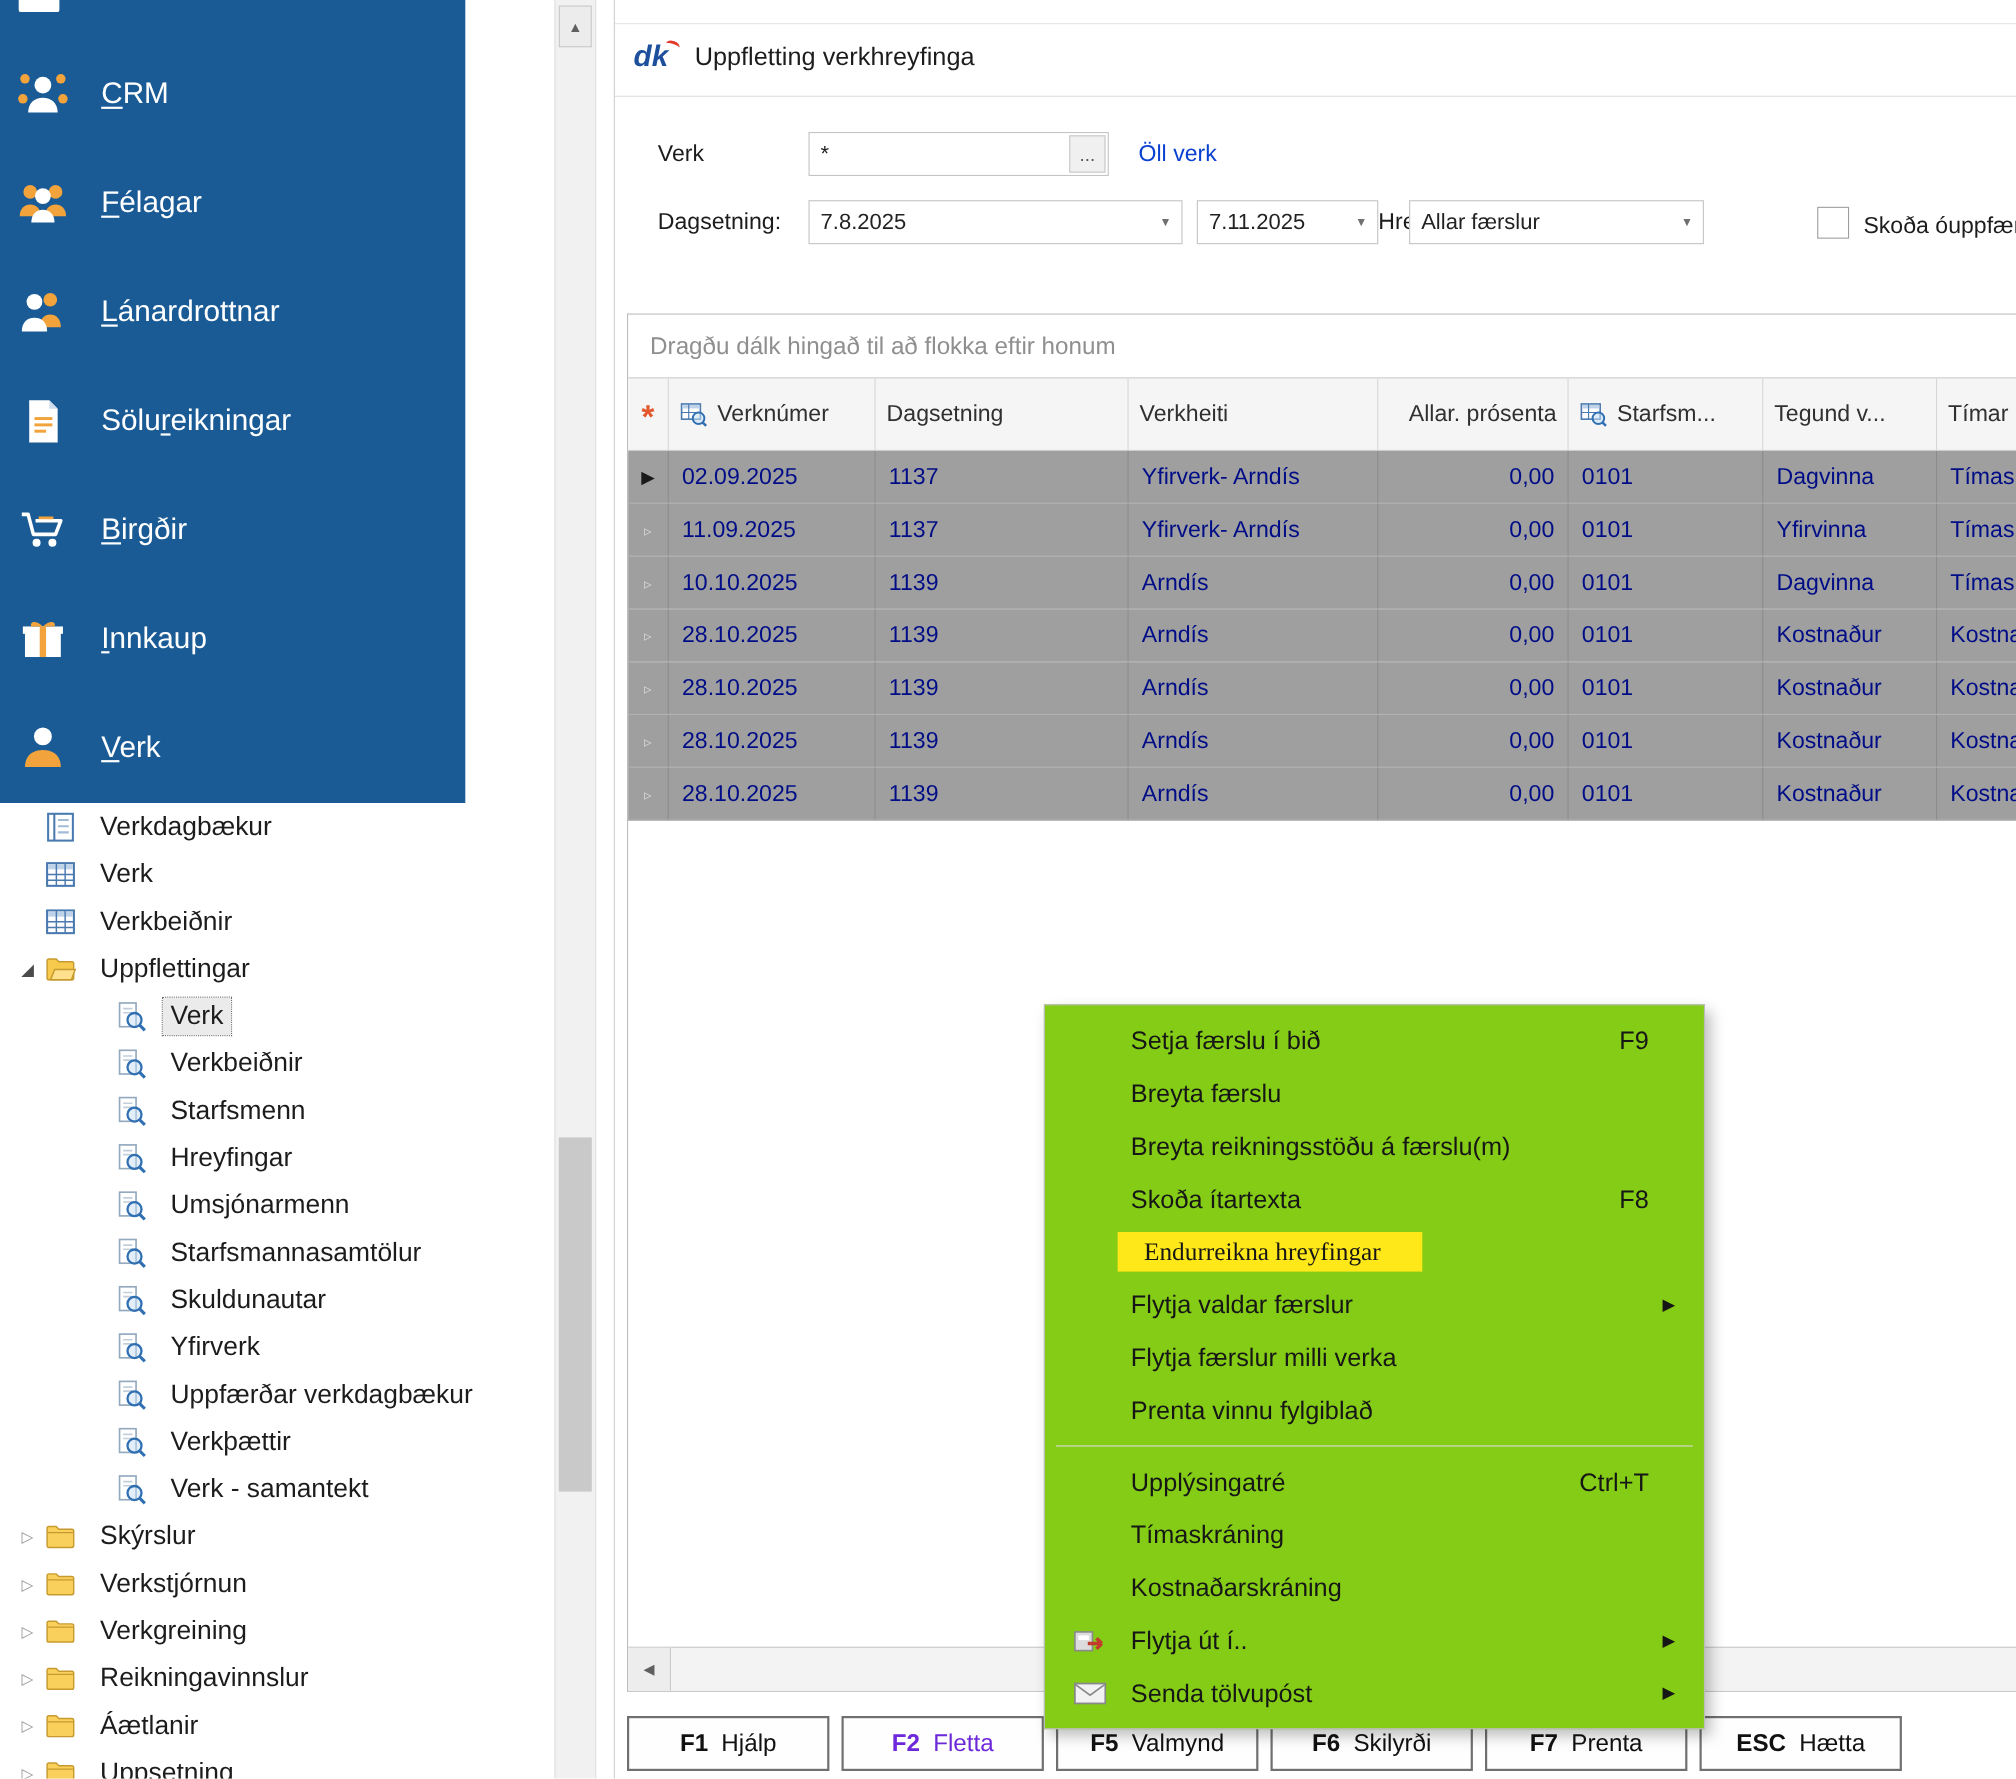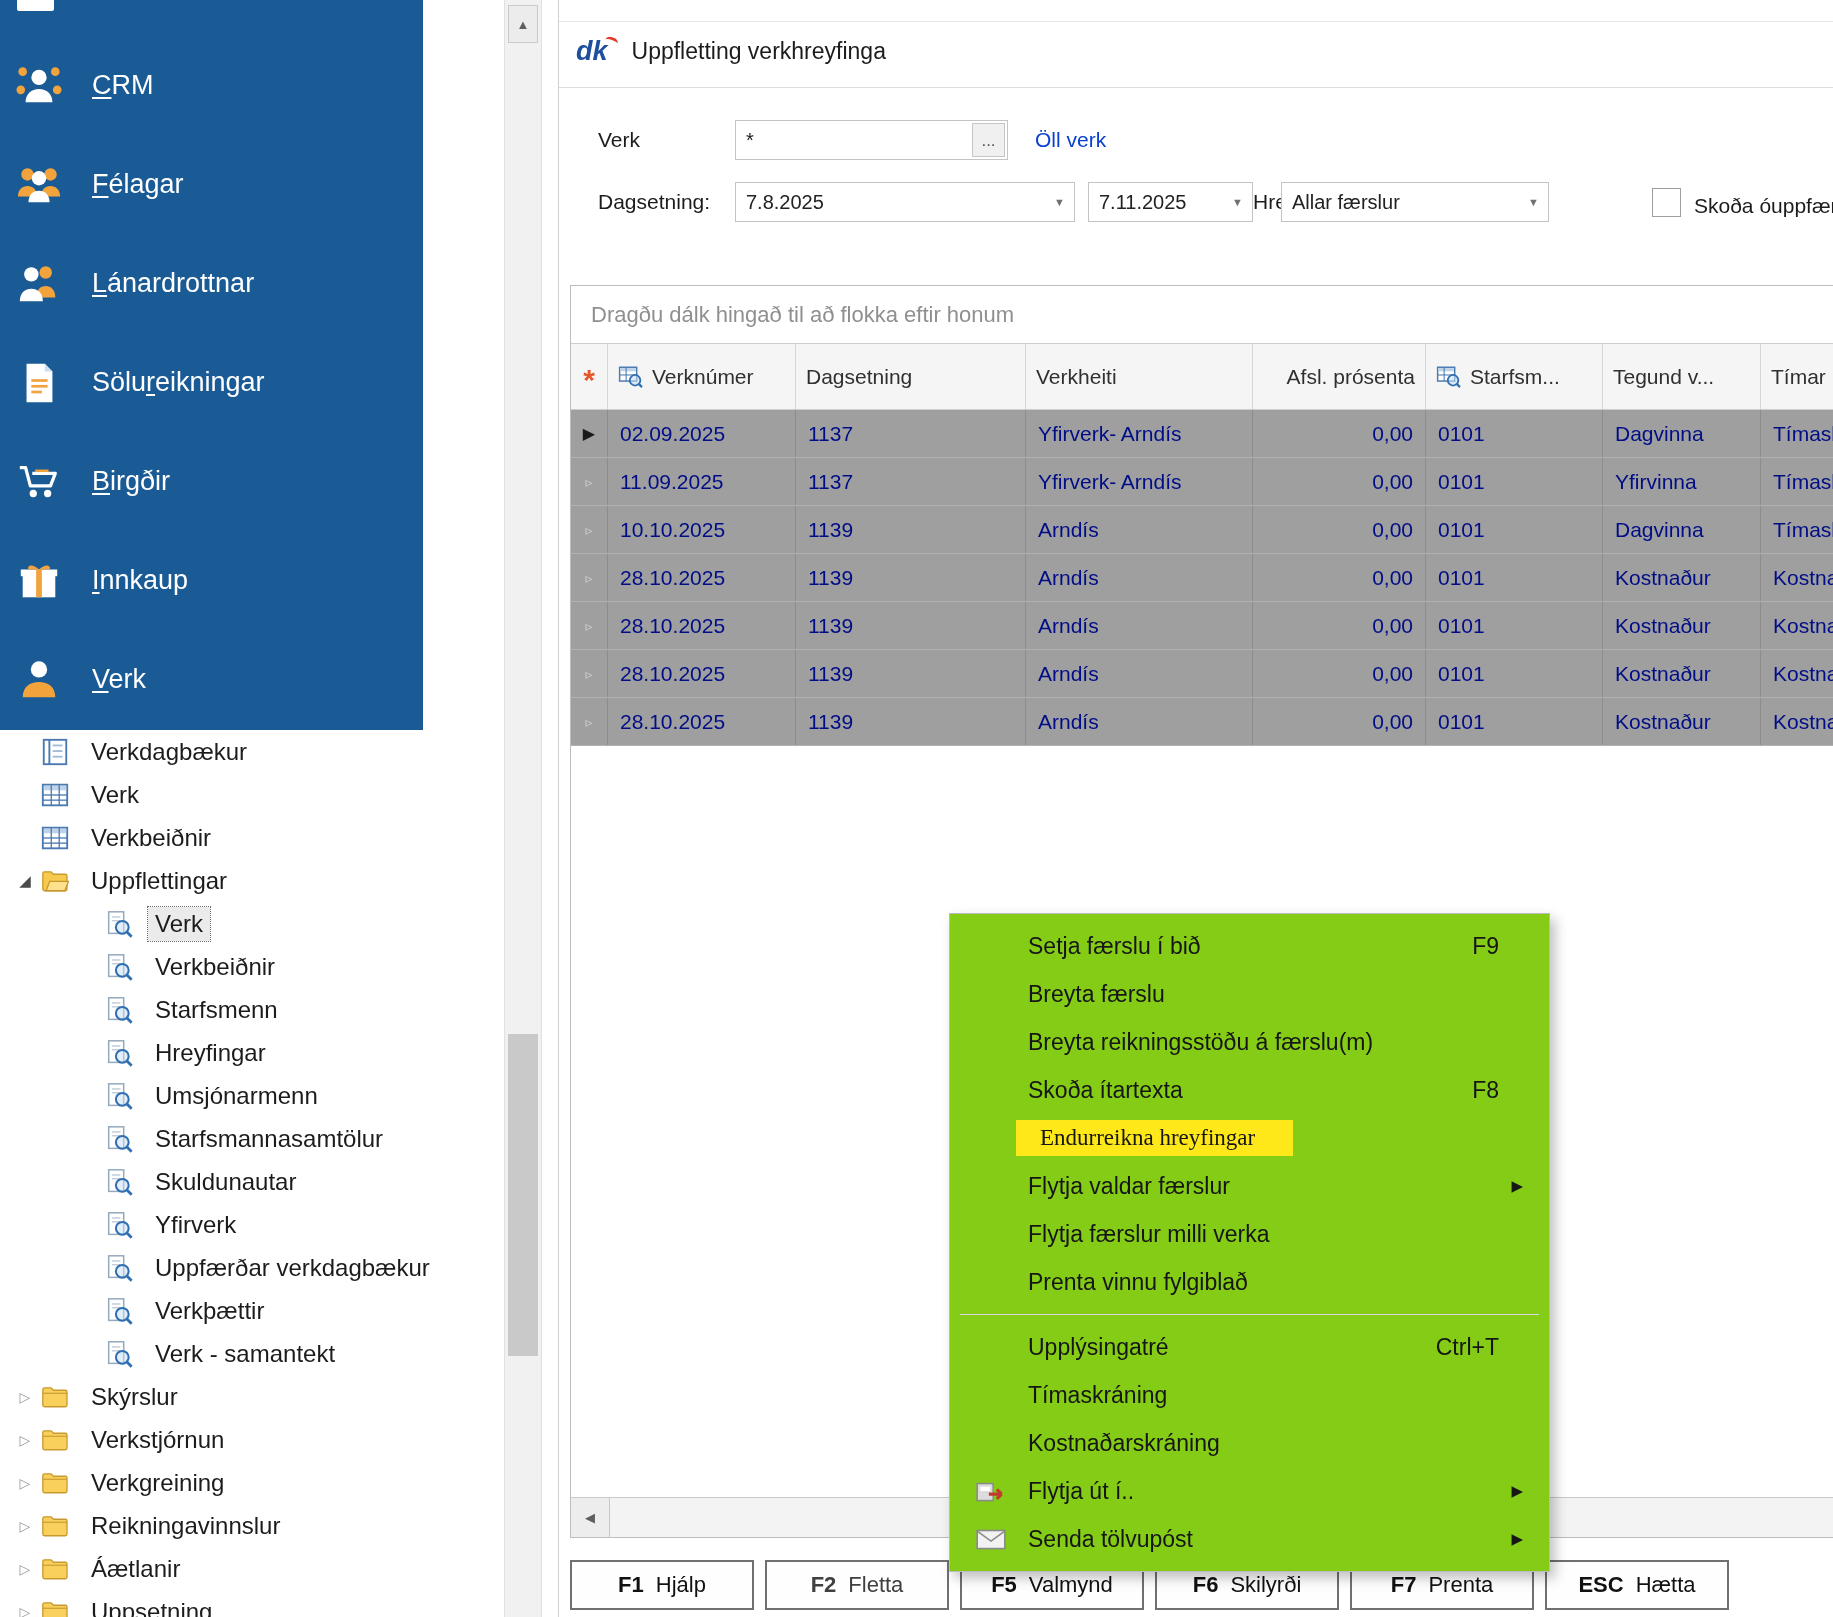--- a/index.html
+++ b/index.html
@@ -77,21 +77,21 @@
 .td.ind.faint{color:#d2d2d2;font-size:14px;}
 
 
 .hscroll{position:absolute;left:0;bottom:0;width:100%;height:40px;background:#f3f3f3;border-top:1px solid #c9c9c9;display:flex;}
 .sb-left{width:39px;height:100%;background:#ededed;border-right:1px solid #c9c9c9;display:flex;align-items:center;justify-content:center;color:#5f5f5f;font-size:13px;}
 
 
 .footer{position:absolute;left:570px;top:1560px;display:flex;gap:11px;}
 .fbtn{width:184px;height:50px;background:#fefefe;border:2px solid #707070;display:flex;align-items:center;justify-content:center;gap:12px;font-size:22px;color:#111;cursor:default;}
 .fbtn .k{font-weight:bold;}
-.fbtn.disabled{color:#404040;}
+.fbtn.disabled{color:#6d28d9;}
 
 
 .ctx{position:absolute;left:949px;top:913px;width:601px;background:#84cc16;border:1px solid #bcbcbc;
      box-shadow:5px 6px 12px rgba(0,0,0,.25);padding:8px 0;z-index:40;}
 .mi{height:48px;display:flex;align-items:center;position:relative;padding-left:78px;font-size:23px;color:#161616;cursor:default;}
 .mi .sc{position:absolute;right:50px;}
 .mi .sub{position:absolute;right:26px;font-size:15px;color:#161616;}
 .micon{position:absolute;left:24px;width:34px;height:34px;display:flex;}
 .micon svg{width:100%;height:100%;}
 .sep{height:1px;background:#d9d9d9;margin:8px 10px;}
@@ -486,21 +486,21 @@
         </span>
         <span>Verknúmer</span>
       </div>
       <div class="th">
         <span>Dagsetning</span>
       </div>
       <div class="th">
         <span>Verkheiti</span>
       </div>
       <div class="th right">
-        <span>Afsl. prósenta</span>
+        <span>Allar. prósenta</span>
       </div>
       <div class="th">
         <span class="hicon">
           <svg viewBox="0 0 32 32">
             <rect x="2" y="4" width="21" height="17" fill="#fff" stroke="#4a7ab0" stroke-width="1.8"></rect>
             <rect x="3" y="5" width="19" height="4" fill="#bed3e8"></rect>
             <line x1="10" y1="4" x2="10" y2="21" stroke="#4a7ab0" stroke-width="1.3"></line>
             <line x1="2" y1="13.5" x2="23" y2="13.5" stroke="#4a7ab0" stroke-width="1.3"></line>
             <circle cx="21" cy="20" r="6.5" fill="rgba(197,222,243,.55)" stroke="#2f6fb2" stroke-width="2.2"></circle>
             <line x1="25.5" y1="24.5" x2="29.5" y2="28.5" stroke="#2f6fb2" stroke-width="2.8"></line>

